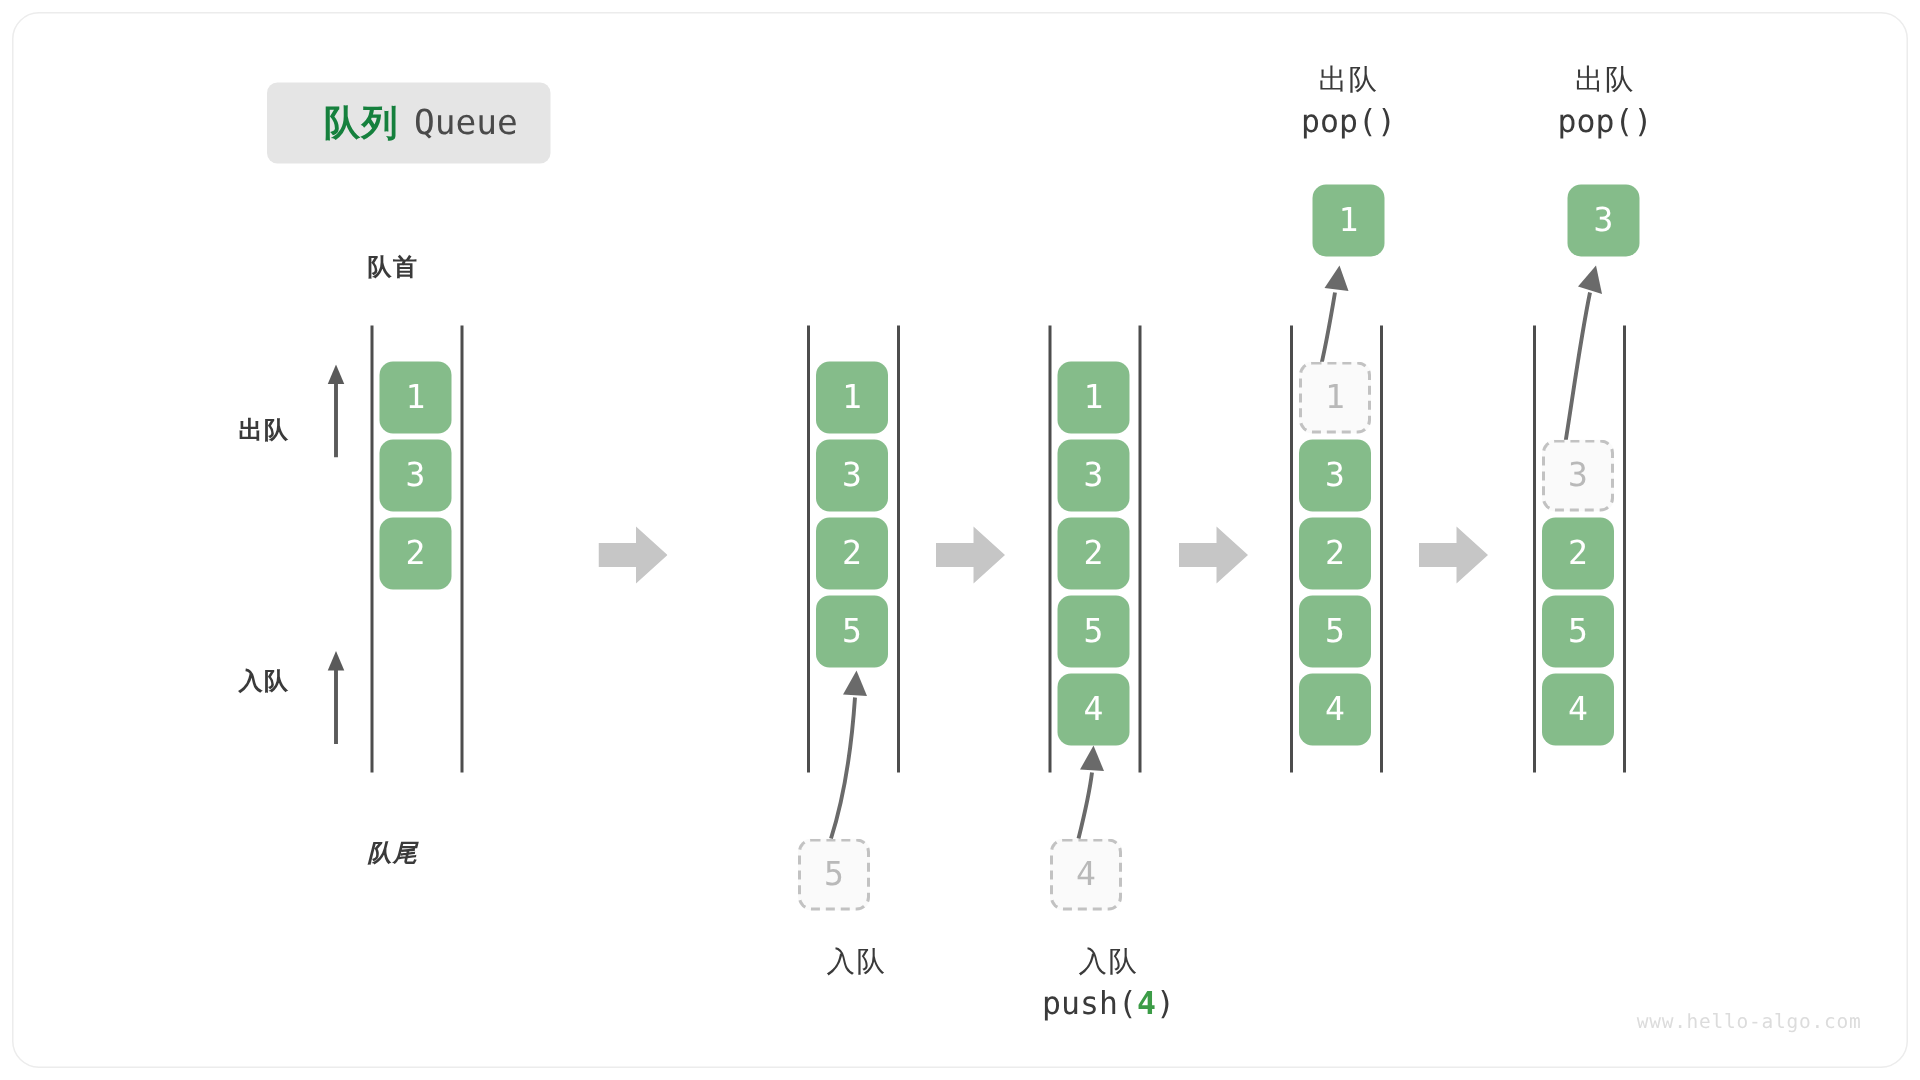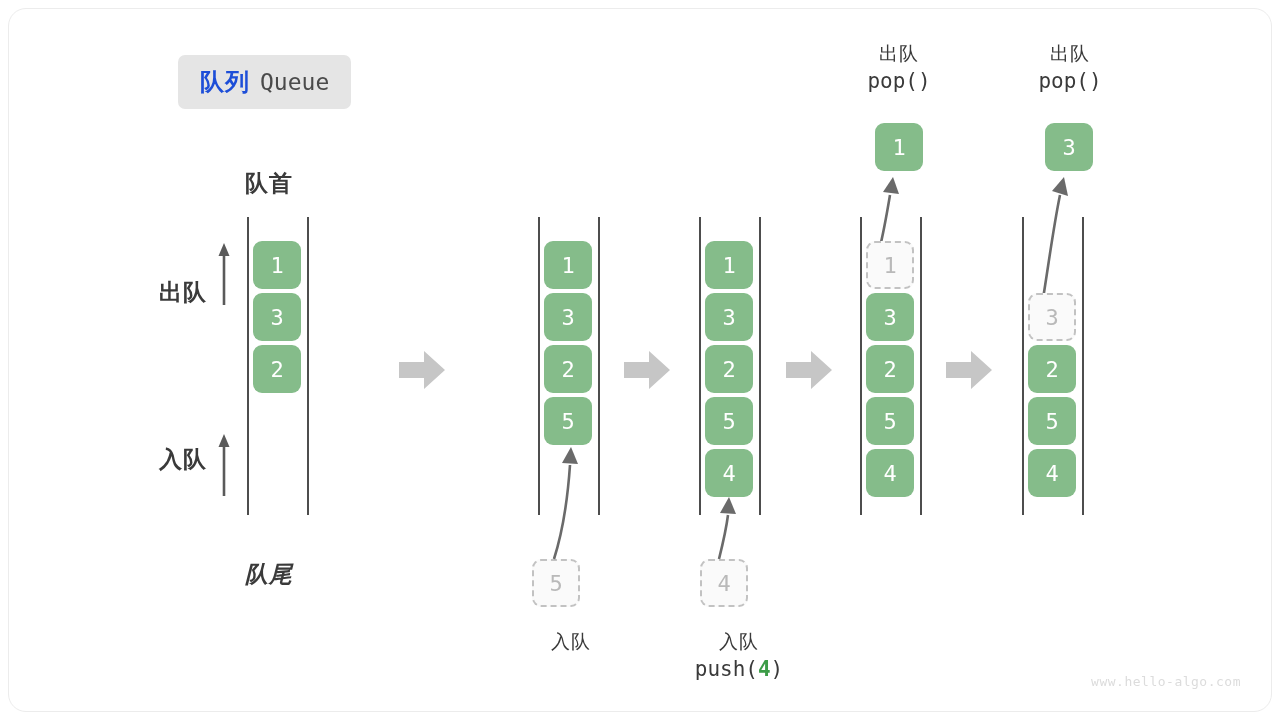--- a/index.html
+++ b/index.html
@@ -35,33 +35,34 @@
     padding: 0 22px;
     background: #e5e5e5;
     border-radius: 7px;
     display: flex;
     align-items: center;
     gap: 10px;
   }
   #title-badge .cn {
     font-size: 24px;
     font-weight: bold;
-    color: #1d4ed8;
+    color: #15803d;
     letter-spacing: 1px;
+    margin-left: 16px;
   }
   #title-badge .en {
     font-family: "DejaVu Sans Mono", "Liberation Mono", monospace;
     font-size: 23px;
     color: #4a4a4a;
     text-align: right;
   }
 
   
   .cn-label {
-    font-size: 23px;
+    font-size: 16px;
     font-weight: bold;
     color: #3a3a3a;
     letter-spacing: 1px;
     white-space: nowrap;
   }
   .op-label {
     text-align: center;
     white-space: nowrap;
   }
   .op-label .cn {

